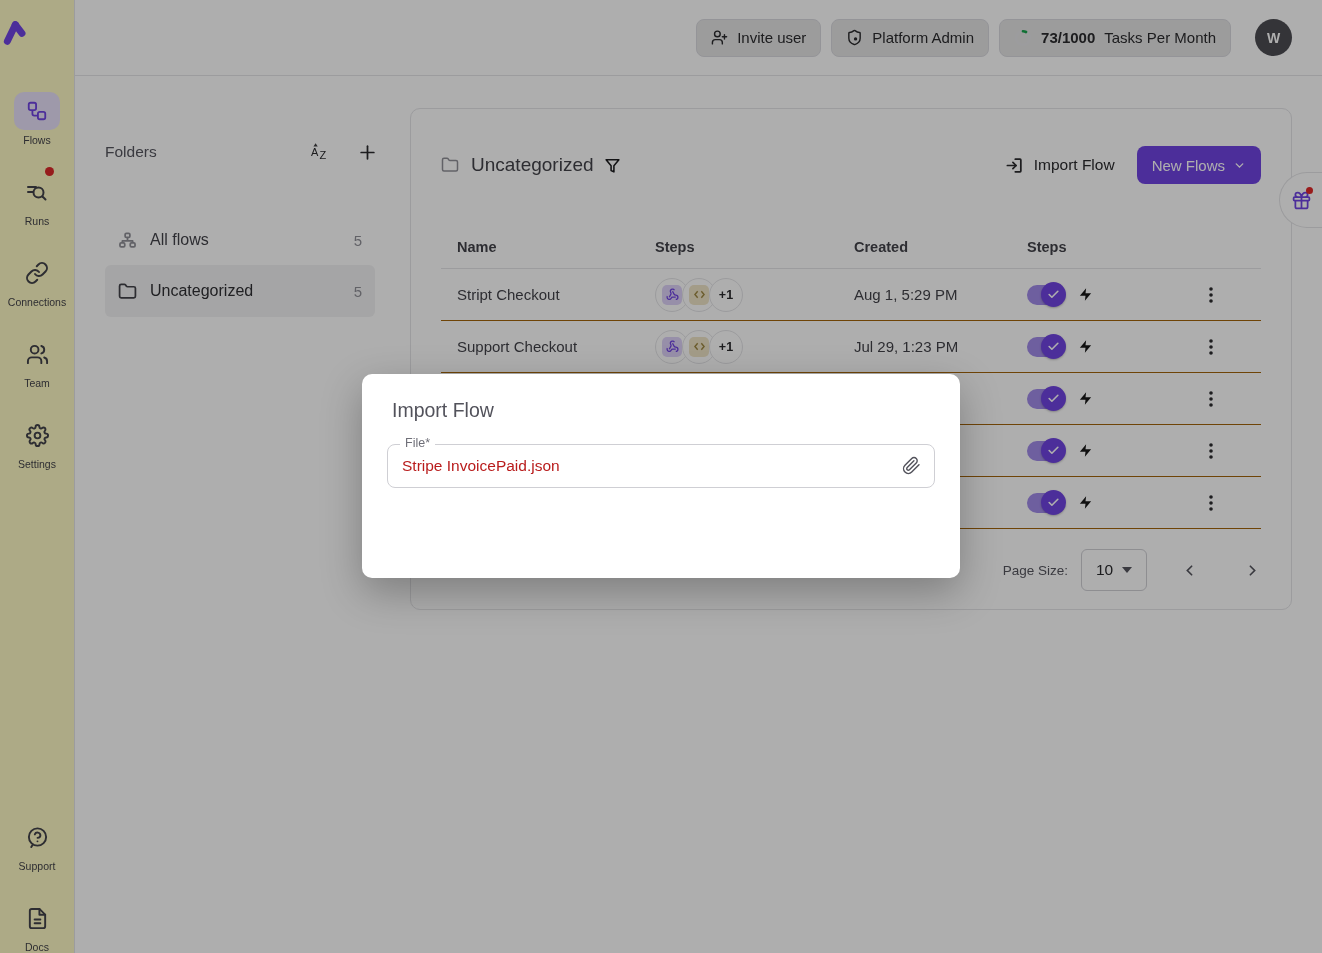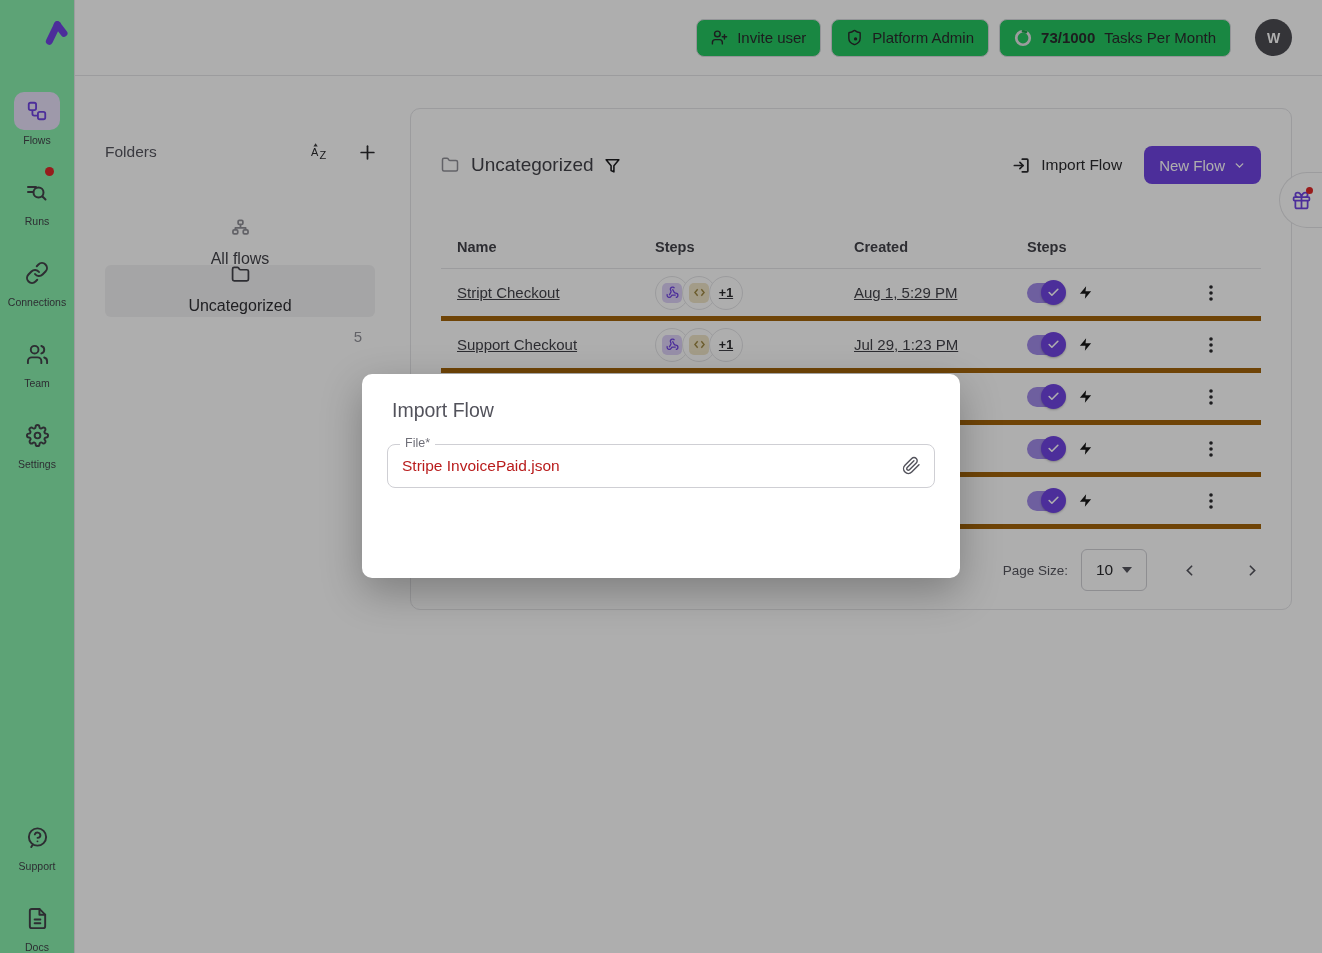--- a/index.html
+++ b/index.html
@@ -1,53 +1,53 @@
 <!DOCTYPE html>
 <html><head>
 <meta charset="utf-8">
 <style>
   * { margin:0; padding:0; box-sizing:border-box; }
   body { background:#fff; font-family:"Liberation Sans", sans-serif; }
   .app { position:relative; width:1322px; height:953px; overflow:hidden; background:#fff; color:#27272a; }
 
   
-  .sidebar { position:absolute; left:0; top:0; width:75px; height:100%; background:#86efac; border-right:1px solid #e4e4e7; display:flex; flex-direction:column; align-items:flex-end; z-index:2; }
+  .sidebar { position:absolute; left:0; top:0; width:75px; height:100%; background:#fef9c3; border-right:1px solid #e4e4e7; display:flex; flex-direction:column; align-items:flex-start; z-index:2; }
   .logo { margin-top:16px; }
   .nav { display:flex; flex-direction:column; align-items:center; margin-top:44px; gap:27px; width:100%; }
   .nav.bottom { margin-top:0; }
   .nav-spacer { flex:1; }
   .nav-item { display:flex; flex-direction:column; align-items:center; gap:4px; width:100%; cursor:pointer; position:relative; }
   .icon-slot { width:46px; height:38px; border-radius:10px; display:flex; align-items:center; justify-content:center; color:#3f3f46; }
   .nav-item.active .icon-slot { background:#e7e0fa; color:#6e41e2; }
   .nav-label { font-size:10.5px; color:#3f3f46; }
   .red-dot { position:absolute; width:9px; height:9px; border-radius:50%; background:#dc2626; top:-6px; left:45px; }
 
   
   .header { position:absolute; left:75px; top:0; width:1247px; height:76px; background:#fff; border-bottom:1px solid #e4e4e7; display:flex; align-items:center; padding:0 30px; }
   .project { display:flex; align-items:center; gap:9px; cursor:pointer; }
   .redacted { width:88px; height:25px; border-radius:2px;
     background: repeating-linear-gradient(90deg,#b9b9b9 0 11px,#e9e9e9 11px 22px),
                 repeating-linear-gradient(0deg,rgba(255,255,255,.5) 0 8px,rgba(110,110,110,.5) 8px 17px);
     filter: blur(1.6px); }
   .project-name { font-size:21px; font-weight:700; color:#18181b; margin-left:-7px; }
   .chev { color:#52525b; display:flex; }
   .header-right { margin-left:auto; display:flex; align-items:center; gap:10px; }
-  .hbtn { display:flex; align-items:center; gap:9px; height:38px; padding:0 14px; border:1px solid #d9d9de; border-radius:8px; background:#22c55e; font-size:15px; color:#27272a; cursor:pointer; font-family:inherit; }
+  .hbtn { display:flex; align-items:center; gap:9px; height:38px; padding:0 14px; border:1px solid #d9d9de; border-radius:8px; background:#e5e5e5; font-size:15px; color:#27272a; cursor:pointer; font-family:inherit; }
   .tasks-num { font-weight:700; }
   .avatar { width:37px; height:37px; border-radius:50%; background:#4a4a50; color:#fff; display:flex; align-items:center; justify-content:center; font-size:14px; font-weight:700; margin-left:14px; cursor:pointer; }
 
   
   .left-panel { position:absolute; left:75px; top:76px; width:335px; padding:26px 0 0 30px; }
   .panel-title { font-size:23px; font-weight:700; color:#18181b; }
   .folders-row { display:flex; align-items:center; margin-top:40px; width:272px; }
   .folders-label { font-size:15.5px; color:#52525b; }
   .sort-icon { margin-left:auto; color:#27272a; cursor:pointer; display:flex; }
   .plus-icon { margin-left:28px; color:#27272a; cursor:pointer; display:flex; }
   .folder-list { margin-top:56px; width:270px; display:flex; flex-direction:column; gap:3px; }
-  .folder-item { display:flex; align-items:center; gap:13px; height:44px; padding:0 13px; border-radius:6px; font-size:16px; color:#3f3f46; cursor:pointer;flex-direction:column; }
+  .folder-item { display:flex; align-items:center; gap:13px; height:44px; padding:0 13px; border-radius:6px; font-size:16px; color:#3f3f46; cursor:pointer; }
   .folder-item.selected { background:#f2f2f3; height:52px; color:#2c2c30; }
   .folder-icon { display:flex; color:#8e8e96; }
   .folder-item.selected .folder-icon { color:#3f3f46; }
   .folder-count { margin-left:auto; color:#8e8e96; font-size:15px; }
 
   
   .card { position:absolute; left:410px; top:108px; width:882px; height:502px; background:#fff; border:1px solid #e4e4e7; border-radius:10px; padding:0 30px; }
   .card-head { display:flex; align-items:center; margin-top:36px; height:40px; }
   .card-folder-icon { color:#8e8e96; display:flex; }
   .card-title { font-size:19px; color:#3f3f46; margin:0 10px 0 12px; }
@@ -55,21 +55,21 @@
   .head-right { margin-left:auto; display:flex; align-items:center; gap:22px; }
   .import-flow { display:flex; align-items:center; gap:10px; font-size:15.5px; color:#27272a; cursor:pointer; }
   .new-flow { display:flex; align-items:center; gap:8px; background:#6e41e2; color:#fff; height:38px; padding:0 15px; border-radius:8px; font-size:15px; cursor:pointer; border:none; font-family:inherit; }
 
   .thead { display:flex; align-items:center; height:44px; margin-top:40px; border-bottom:1px solid #e4e4e7; font-size:14.5px; font-weight:700; color:#3f3f46; }
   .col-name    { width:198px; padding-left:16px; }
   .col-steps   { width:198px; padding-left:16px; }
   .col-created { width:173px; padding-left:17px; }
   .col-status  { width:150px; padding-left:17px; display:flex; align-items:center; }
   .col-actions { flex:1; display:flex; justify-content:center; }
-  .trow { display:flex; align-items:center; height:52px; border-bottom:5px solid #a16207; font-size:15px; color:#3f3f46;text-decoration:underline; }
+  .trow { display:flex; align-items:center; height:52px; border-bottom:1px solid #a16207; font-size:15px; color:#3f3f46; }
 
   .steps-group { display:flex; }
   .step-circle { width:34px; height:34px; border-radius:50%; background:#fff; border:1px solid #e4e4e7; display:flex; align-items:center; justify-content:center; }
   .step-circle + .step-circle { margin-left:-7px; }
   .badge { width:20px; height:20px; border-radius:5px; display:flex; align-items:center; justify-content:center; }
   .badge.webhook { background:#ddd1f8; color:#6e41e2; }
   .badge.code { background:#efe4c6; color:#9c853e; }
   .plus-count { font-size:12.5px; color:#27272a; font-weight:600; }
 
   .toggle { position:relative; width:36px; height:20px; border-radius:10px; background:#a089e9; cursor:pointer; }
@@ -294,21 +294,21 @@
           <span>
             <svg width="19" height="19" viewBox="0 0 24 24" fill="none" stroke="currentColor" stroke-width="2.2" stroke-linecap="round" stroke-linejoin="round">
               <path d="M13 4h6a1 1 0 0 1 1 1v14a1 1 0 0 1-1 1h-6"></path>
                 <polyline points="10 8 14 12 10 16"></polyline>
                 <line x1="14" y1="12" x2="3" y2="12"></line>
             </svg>
           </span>
           <span>Import Flow</span>
         </div>
         <button class="new-flow">
-          <span>New Flow</span>
+          <span>New Flows</span>
           <span>
             <svg width="13" height="13" viewBox="0 0 24 24" fill="none" stroke="currentColor" stroke-width="2.6" stroke-linecap="round">
                 <polyline points="6 9 12 15 18 9"></polyline>
               </svg>
           </span>
         </button>
       </div>
     </div>
 
     <div class="thead">

